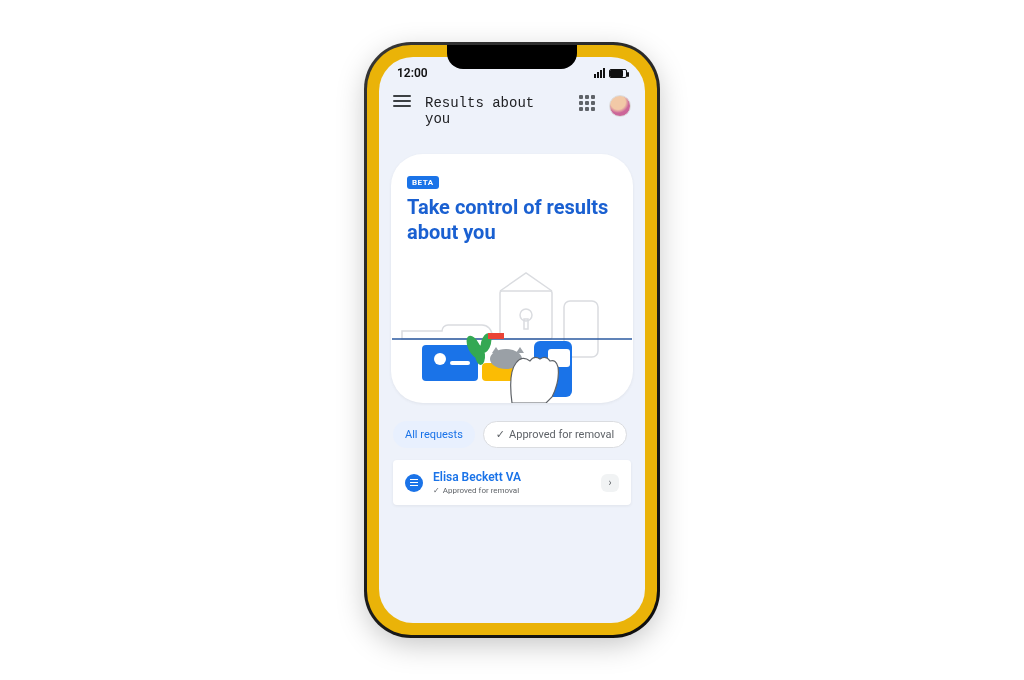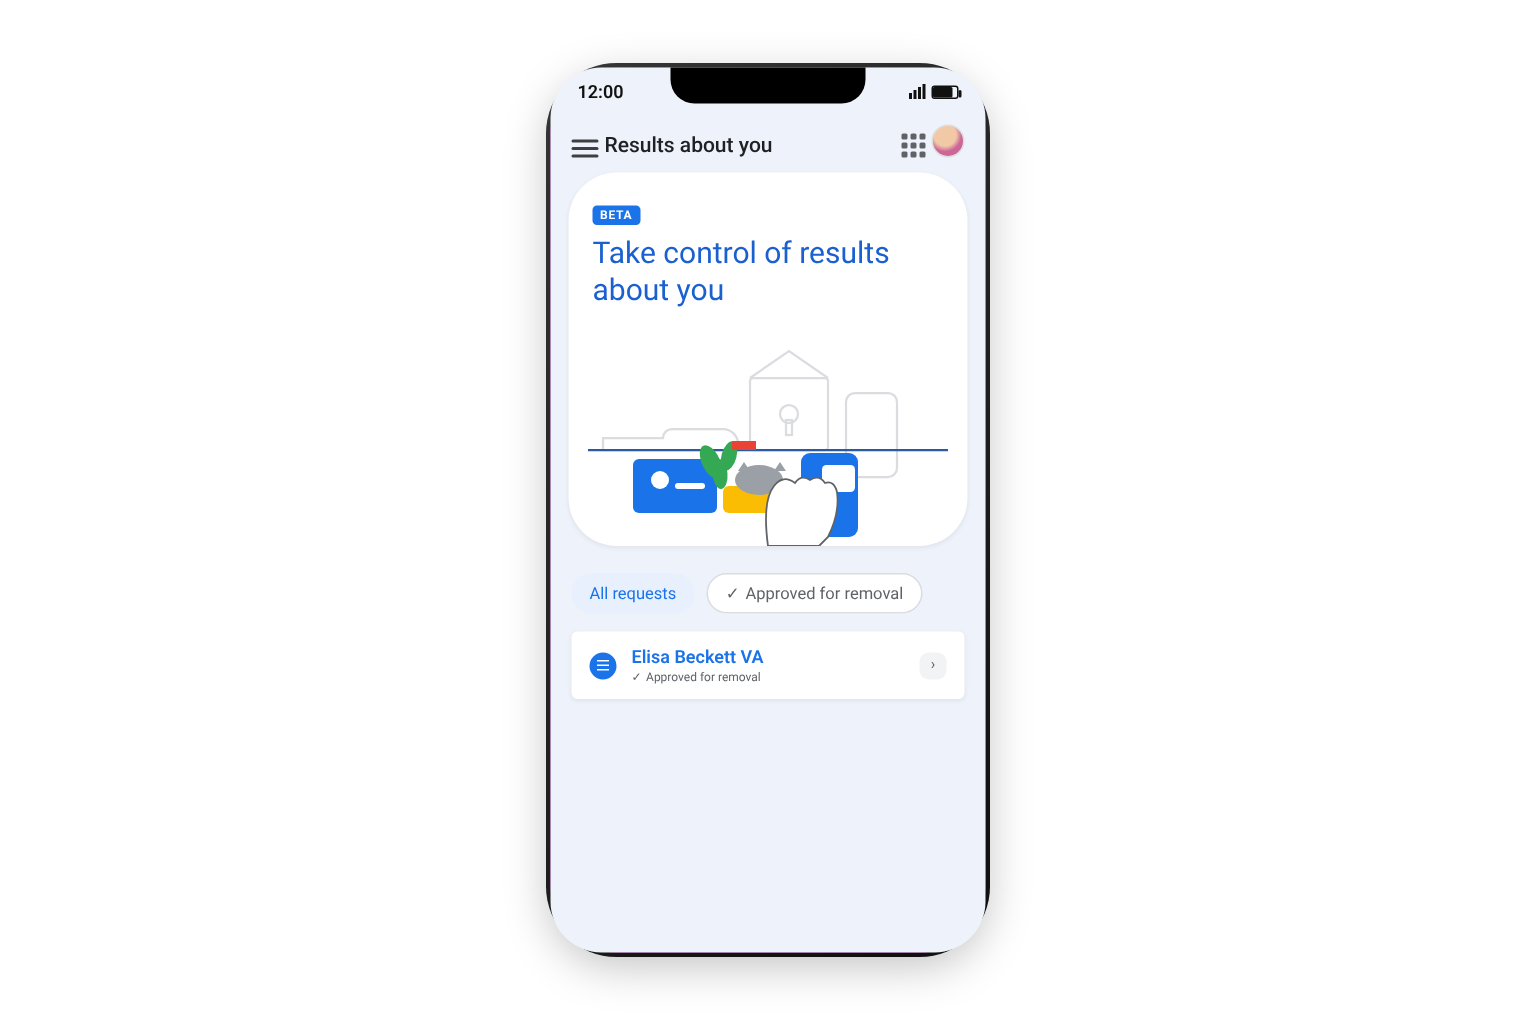--- a/index.html
+++ b/index.html
@@ -8,22 +8,23 @@
     height: 680px;
     background: #fff;
     display: flex;
     align-items: center;
     justify-content: center;
     font-family: -apple-system, BlinkMacSystemFont, "Segoe UI", Roboto, Arial, sans-serif;
   }
   .phone {
     width: 290px;
     height: 590px;
-    background: #a21caf;
+    background: #eab308;
     border-radius: 44px;
+    padding: 12px;
     position: relative;
     box-shadow: 0 8px 30px rgba(0,0,0,0.25);
   }
   .phone::before {
     content: "";
     position: absolute;
     top: -3px; left: -3px; right: -3px; bottom: -3px;
     border-radius: 47px;
     background: linear-gradient(135deg,#3a3a3a,#111);
     z-index: -1;
@@ -63,52 +64,52 @@
   .sig-bars span { width:2px; background:#111; display:block; }
   .sig-bars span:nth-child(1){height:4px;} .sig-bars span:nth-child(2){height:6px;}
   .sig-bars span:nth-child(3){height:8px;} .sig-bars span:nth-child(4){height:10px;}
   .battery {
     width: 18px; height: 9px; border:1px solid #111; border-radius:2px; position:relative;
   }
   .battery::after{content:"";position:absolute;right:-3px;top:2px;width:2px;height:5px;background:#111;border-radius:1px;}
   .battery i{display:block;background:#111;height:100%;width:80%;border-radius:1px;}
 
   .app-bar {
-    display:flex; align-items:flex-end; gap:4px; padding: 6px 14px 10px;
+    display:flex; align-items:flex-start; gap:14px; padding: 6px 14px 10px; font-family: Liberation Mono, monospace;
   }
   .menu-icon { width:18px; display:flex; flex-direction:column; gap:3px;}
   .menu-icon span{height:2px;background:#3c4043;border-radius:1px;}
   .app-title { font-size: 14px; font-weight:500; color:#202124; flex:1;}
   .apps-grid { width:16px; height:16px; display:grid; grid-template-columns:repeat(3,1fr); gap:2px;}
   .apps-grid span{background:#5f6368;border-radius:1px;}
   .avatar { width:22px;height:22px;border-radius:50%; background: radial-gradient(circle at 40% 30%, #f2c9a7 0 40%, #c69 60% 100%); border:1px solid #ddd;}
 
   .card {
-    margin: 0 12px 14px;
+    margin: 17px 12px 14px;
     background: #fff;
     border-radius: 32px;
     padding: 16px 16px 0;
     box-shadow: 0 1px 3px rgba(60,64,67,.08);
   }
   .beta {
     display:inline-block;
     background:#1a73e8;
     color:#fff;
     font-size:8px;
     font-weight:700;
     padding:2px 5px;
     border-radius:3px;
     letter-spacing:.5px;
     margin-bottom:6px;
   }
   .hero-title {
     color:#1a60d1;
     font-size: 20px;
     line-height: 1.25;
-    font-weight: 400;
+    font-weight: 700;
     margin-bottom: 8px;
   }
   .hero-sub {
     color:#5f6368;
     font-size: 10.5px;
     line-height:1.45;
     margin-bottom: 10px;
   }
   .illus {
     height: 150px;

